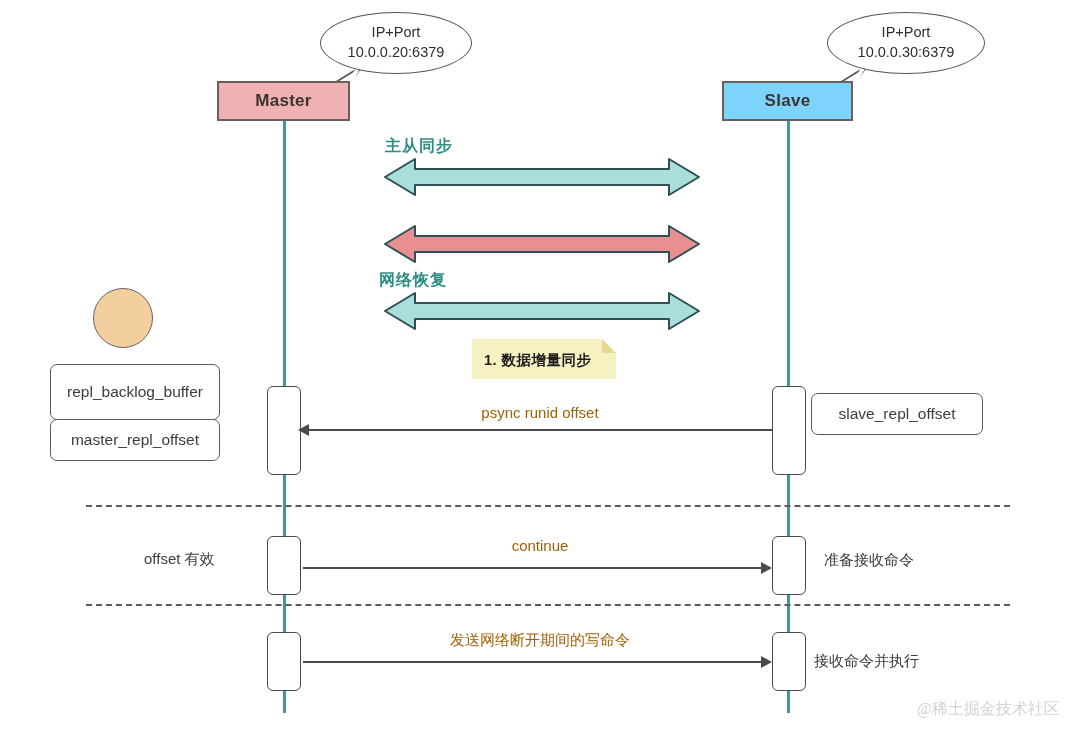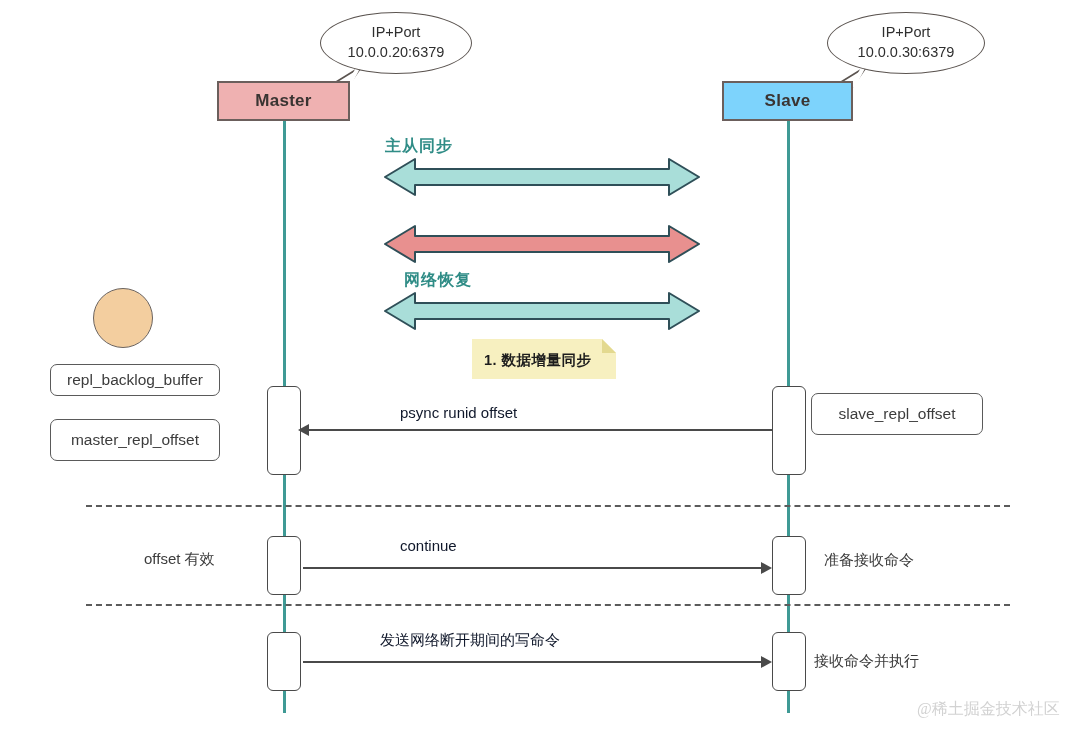--- a/index.html
+++ b/index.html
@@ -131,22 +131,23 @@
     border-left: 11px solid #4a4a4a;
   }
   .msg-head.left {
     border-top: 6px solid transparent;
     border-bottom: 6px solid transparent;
     border-right: 11px solid #4a4a4a;
   }
   .msg-label {
     position: absolute;
     font-size: 15px;
-    color: #0f172a;
-    white-space: nowrap;
+    color: #a16207;
+    white-space: nowrap;
+    text-align: center;
   }
 
   
   .side-note {
     position: absolute;
     font-size: 15px;
     color: #3c3c3c;
     white-space: nowrap;
   }
 
@@ -203,38 +204,38 @@
     <span>主从同步</span>
   </div>
   <svg class="band" style="left:383px; top:155px; width:318px; height:44px;" viewBox="0 0 318 44" preserveAspectRatio="none">
     <polygon points="2,22 32,4 32,14 286,14 286,4 316,22 286,40 286,30 32,30 32,40" fill="#a9ded9" stroke="#2f4f58" stroke-width="2" stroke-linejoin="round"></polygon>
   </svg>
 
   <svg class="band" style="left:383px; top:222px; width:318px; height:44px;" viewBox="0 0 318 44" preserveAspectRatio="none">
     <polygon points="2,22 32,4 32,14 286,14 286,4 316,22 286,40 286,30 32,30 32,40" fill="#e8908f" stroke="#2f4f58" stroke-width="2" stroke-linejoin="round"></polygon>
   </svg>
 
-  <div class="band-label" style="left:404px; top:270px; width:315px; color:#2f8c86;">
+  <div class="band-label" style="left:379px; top:270px; width:315px; color:#2f8c86;">
     <span>网络恢复</span>
   </div>
   <svg class="band" style="left:383px; top:289px; width:318px; height:44px;" viewBox="0 0 318 44" preserveAspectRatio="none">
     <polygon points="2,22 32,4 32,14 286,14 286,4 316,22 286,40 286,30 32,30 32,40" fill="#a9ded9" stroke="#2f4f58" stroke-width="2" stroke-linejoin="round"></polygon>
   </svg>
 
   <svg class="note" style="left:472px; top:339px; width:144px; height:40px;" viewBox="0 0 144 40">
     <path d="M 0 0 L 130 0 L 144 14 L 144 40 L 0 40 Z" fill="#f7f0c0"></path>
     <path d="M 130 0 L 130 14 L 144 14 Z" fill="#e3d98f"></path>
   </svg>
   <div class="note-text" style="left:484px; top:351px;">
     <span>1. 数据增量同步</span>
   </div>
 
   <div class="circle-actor" style="left:93px; top:288px; width:60px; height:60px;"></div>
 
-  <div class="attrbox" style="left:50px; top:364px; width:170px; height:32px;">
+  <div class="attrbox" style="left:50px; top:364px; width:170px; height:56px;">
     <span>repl_backlog_buffer</span>
   </div>
   <div class="attrbox" style="left:50px; top:419px; width:170px; height:42px;">
     <span>master_repl_offset</span>
   </div>
 
   <div class="attrbox" style="left:811px; top:393px; width:172px; height:42px;">
     <span>slave_repl_offset</span>
   </div>
 

